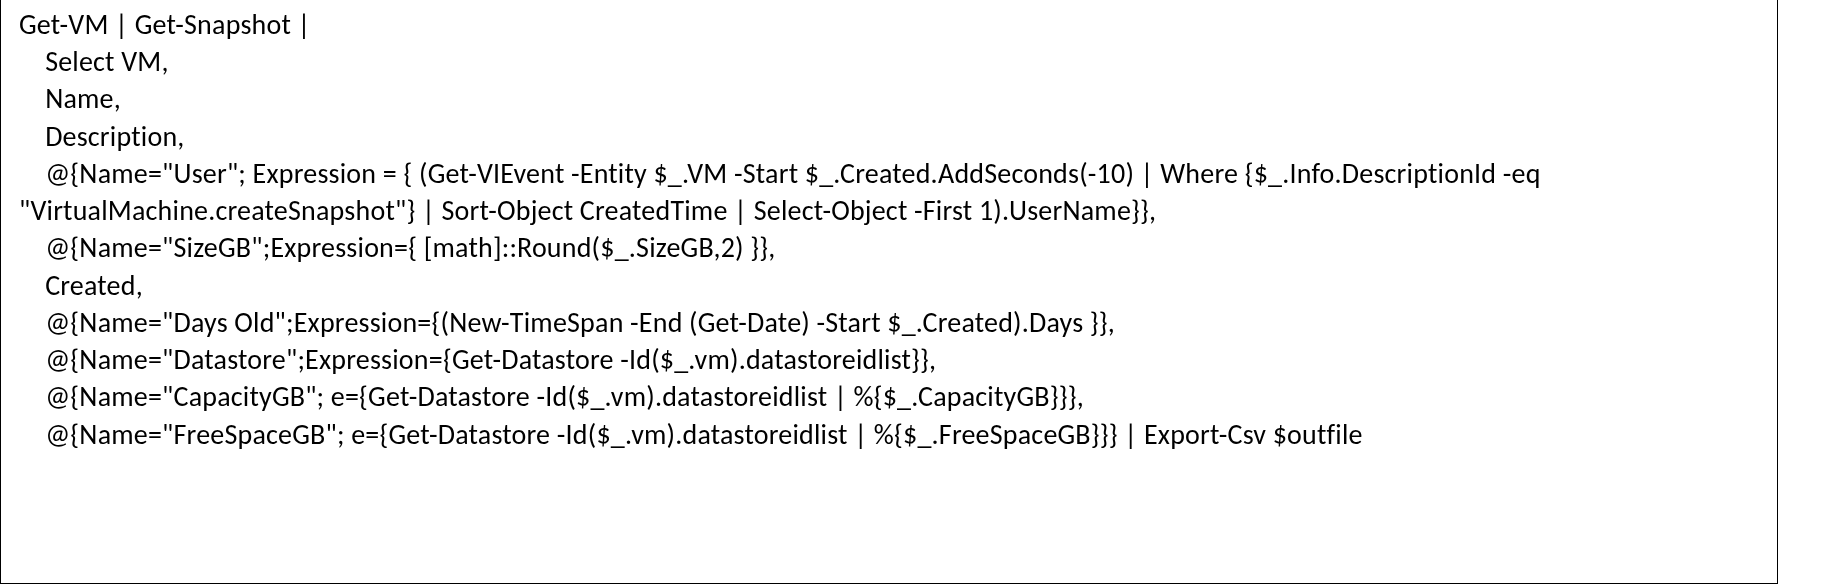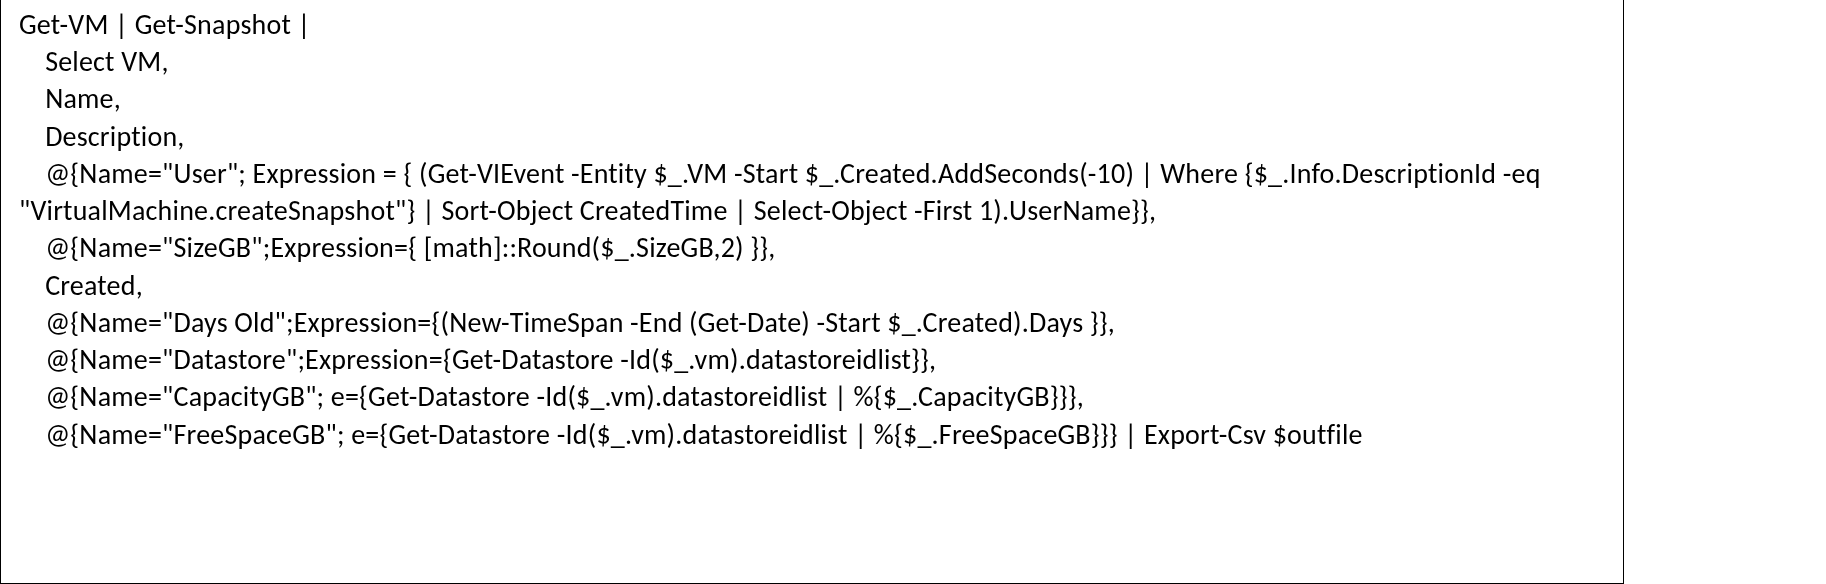--- a/index.html
+++ b/index.html
@@ -10,21 +10,21 @@
       font-size: 28px;
       color: #000000;
       width: 1826px;
       height: 584px;
       overflow: hidden;
       box-sizing: border-box;
     }
     .container {
       border: 1px solid #000000;
       border-top: none;
-      width: 1624px;
+      width: 1778px;
       height: 584px;
       box-sizing: border-box;
       padding: 6px 12px 6px 18px;
     }
     .code-block {
       white-space: pre-wrap;
       word-wrap: break-word;
       line-height: 1.33;
       letter-spacing: 0.2px;
     }

